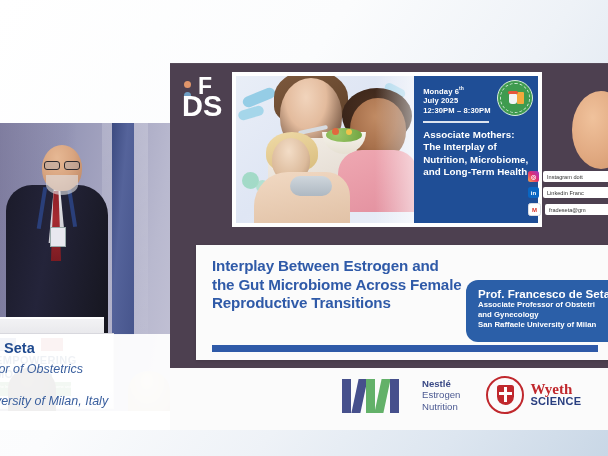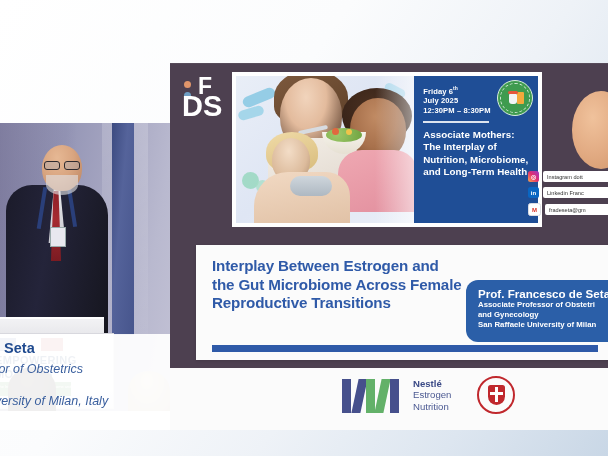--- a/index.html
+++ b/index.html
@@ -161,21 +161,21 @@
     font-size:15.2px;font-weight:700;line-height:18.6px;color:#2f5aa8;letter-spacing:-.15px;}
   .tc-bar{position:absolute;left:16px;top:100px;width:386px;height:7px;background:#2f5aa8;}
   .speaker-box{position:absolute;left:270px;top:35px;width:168px;height:62px;
     background:#2b5fa8;border-radius:12px 0 0 12px;color:#fff;box-sizing:border-box;padding:7px 8px 0 12px;}
   .sb-name{font-size:11.6px;font-weight:700;line-height:13px;white-space:nowrap;}
   .sb-role{font-size:7.8px;line-height:9.8px;font-weight:600;white-space:nowrap;}
 
   
   .footer{position:absolute;left:170px;top:368px;width:438px;height:62px;background:#fbfbfb;}
   .logos{position:absolute;left:172px;top:8px;display:flex;align-items:center;gap:26px;}
-  .nni{display:flex;align-items:center;gap:7px;}
+  .nni{display:flex;align-items:center;gap:16px;}
   .nni-mark{position:relative;width:64px;height:36px;}
   .nni-mark span{position:absolute;bottom:0;width:9px;}
   .nl1{left:0;height:34px;background:#46508c;}
   .nl2{left:13px;height:34px;background:#46508c;transform:skewX(-12deg);}
   .nl3{left:24px;height:34px;background:#63b169;}
   .nl4{left:36px;height:34px;background:#63b169;transform:skewX(-12deg);}
   .nl5{left:48px;height:34px;background:#46508c;}
   .nni-txt{font-size:9.6px;line-height:11.4px;color:#3b4a86;font-weight:700;}
   .nni-txt .sub{font-weight:400;color:#4c5a92;}
   .wyeth{display:flex;align-items:center;gap:6px;}
@@ -264,21 +264,21 @@
           <div class="ph-c-hair"></div>
           <div class="ph ph-c"></div>
           <div class="ph-c-body"></div>
           <div class="ph-c-top"></div>
 
           <div class="photo-fade"></div>
         </div>
 
         <div class="promo-text">
           <div class="pt-date">
-            <span>Friday 6</span><sup>th</sup><br>
+            <span>Monday 6</span><sup>th</sup><br>
             <span>July 2025</span><br>
             <span>12:30PM – 8:30PM</span>
           </div>
           <div class="pt-rule"></div>
           <div class="pt-title">Associate Mothers: The Interplay of Nutrition, Microbiome, and Long-Term Health</div>
 
           <div class="lunch-badge">
             <div class="lb-ring"></div>
             <div class="lb-cup"></div>
             <div class="lb-box"></div>
@@ -331,17 +331,21 @@
           <div>Nestlé</div>
           <div class="sub">Estrogen</div>
           <div class="sub">Nutrition</div>
         </div>
       </div>
 
       <div class="wyeth">
         <div class="wy-shield">
           <div class="wy-inner"></div>
         </div>
+        <div class="wy-txt">
+          <div class="wy-1">Wyeth</div>
+          <div class="wy-2">SCIENCE</div>
+        </div>
       </div>
     </div>
   </div>
 
 </div>
 
 </body></html>

